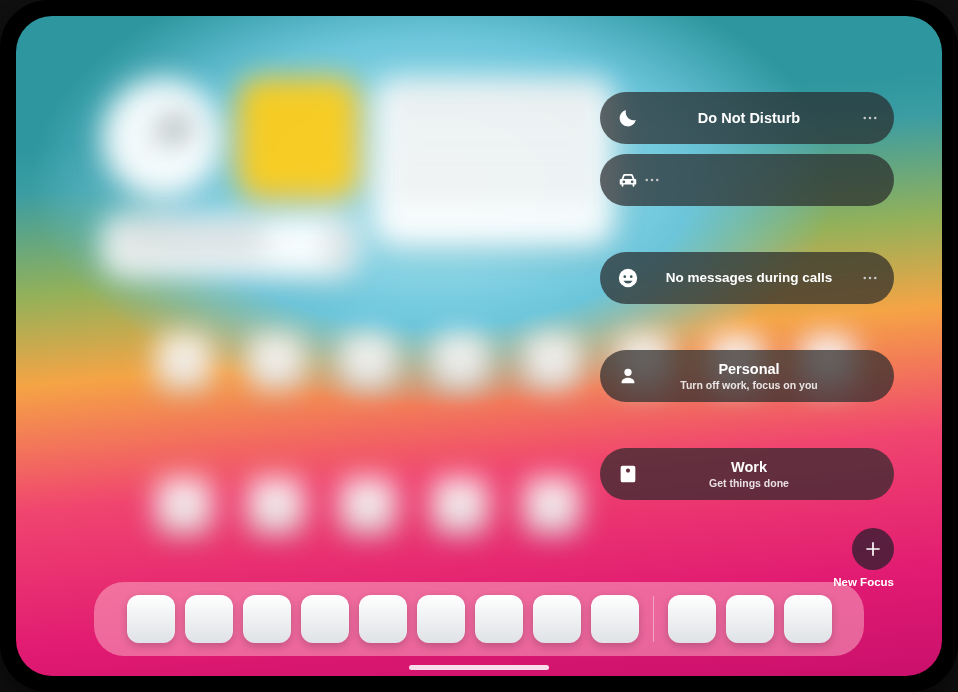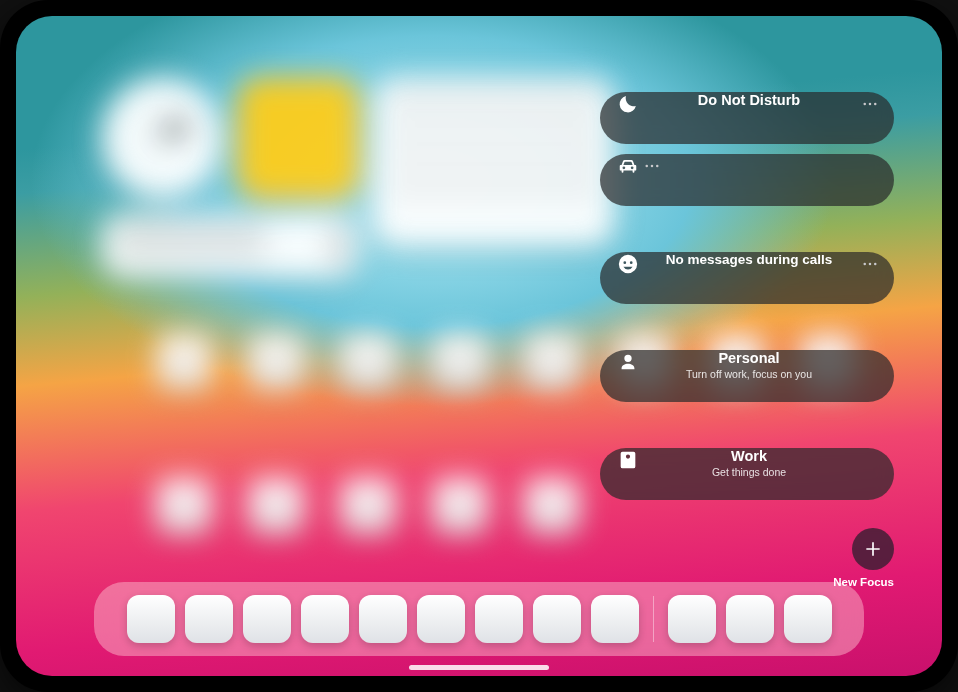--- a/index.html
+++ b/index.html
@@ -50,30 +50,30 @@
 
     .home-indicator{ position:absolute; bottom:6px; left:50%; transform:translateX(-50%);
       width:140px; height:5px; border-radius:3px; background:rgba(255,255,255,.85); }
 
     
     .focus-popup {
       position:absolute; top:76px; right:48px; width:294px;
       display:flex; flex-direction:column; gap:10px;
     }
     .focus-item {
-      display:flex; height:52px; border-radius:26px;
+      display:flex; align-items:center; height:52px; border-radius:26px;
       background:rgba(40,40,42,.70); color:#fff; padding:0 12px 0 16px;
       backdrop-filter:blur(8px);
     }
     .focus-item.tall { height:52px;margin-top:36px; }
     .fi-icon { width:24px; height:24px; display:flex; align-items:center; justify-content:center; flex-shrink:0; }
     .fi-icon svg{ width:22px; height:22px; fill:#fff; }
     .fi-text { flex:1; text-align:center; padding:0 8px; line-height:1.15; }
     .fi-title { font-size:14.5px; font-weight:600; }
-    .fi-sub   { font-size:10.5px; font-weight:400; opacity:.85; margin-top:1px; }
+    .fi-sub   { font-size:10.5px; font-weight:700; opacity:.85; margin-top:1px; }
     .fi-more  { width:24px; height:24px; border-radius:50%;
       display:flex; align-items:center; justify-content:center; flex-shrink:0; }
     .fi-more svg{ width:18px; height:18px; fill:#c9c9cc; }
 
     .new-focus { margin-top:18px; display:flex; flex-direction:column; align-items:flex-end; gap:6px; }
     .new-focus-btn { width:42px; height:42px; border-radius:50%;
       background:rgba(50,30,48,.78); display:flex; align-items:center; justify-content:center;
       backdrop-filter:blur(6px); }
     .new-focus-btn svg{ width:20px; height:20px; fill:#fff; }
     .new-focus-label { color:#fff; font-size:11.5px; font-weight:600; }

